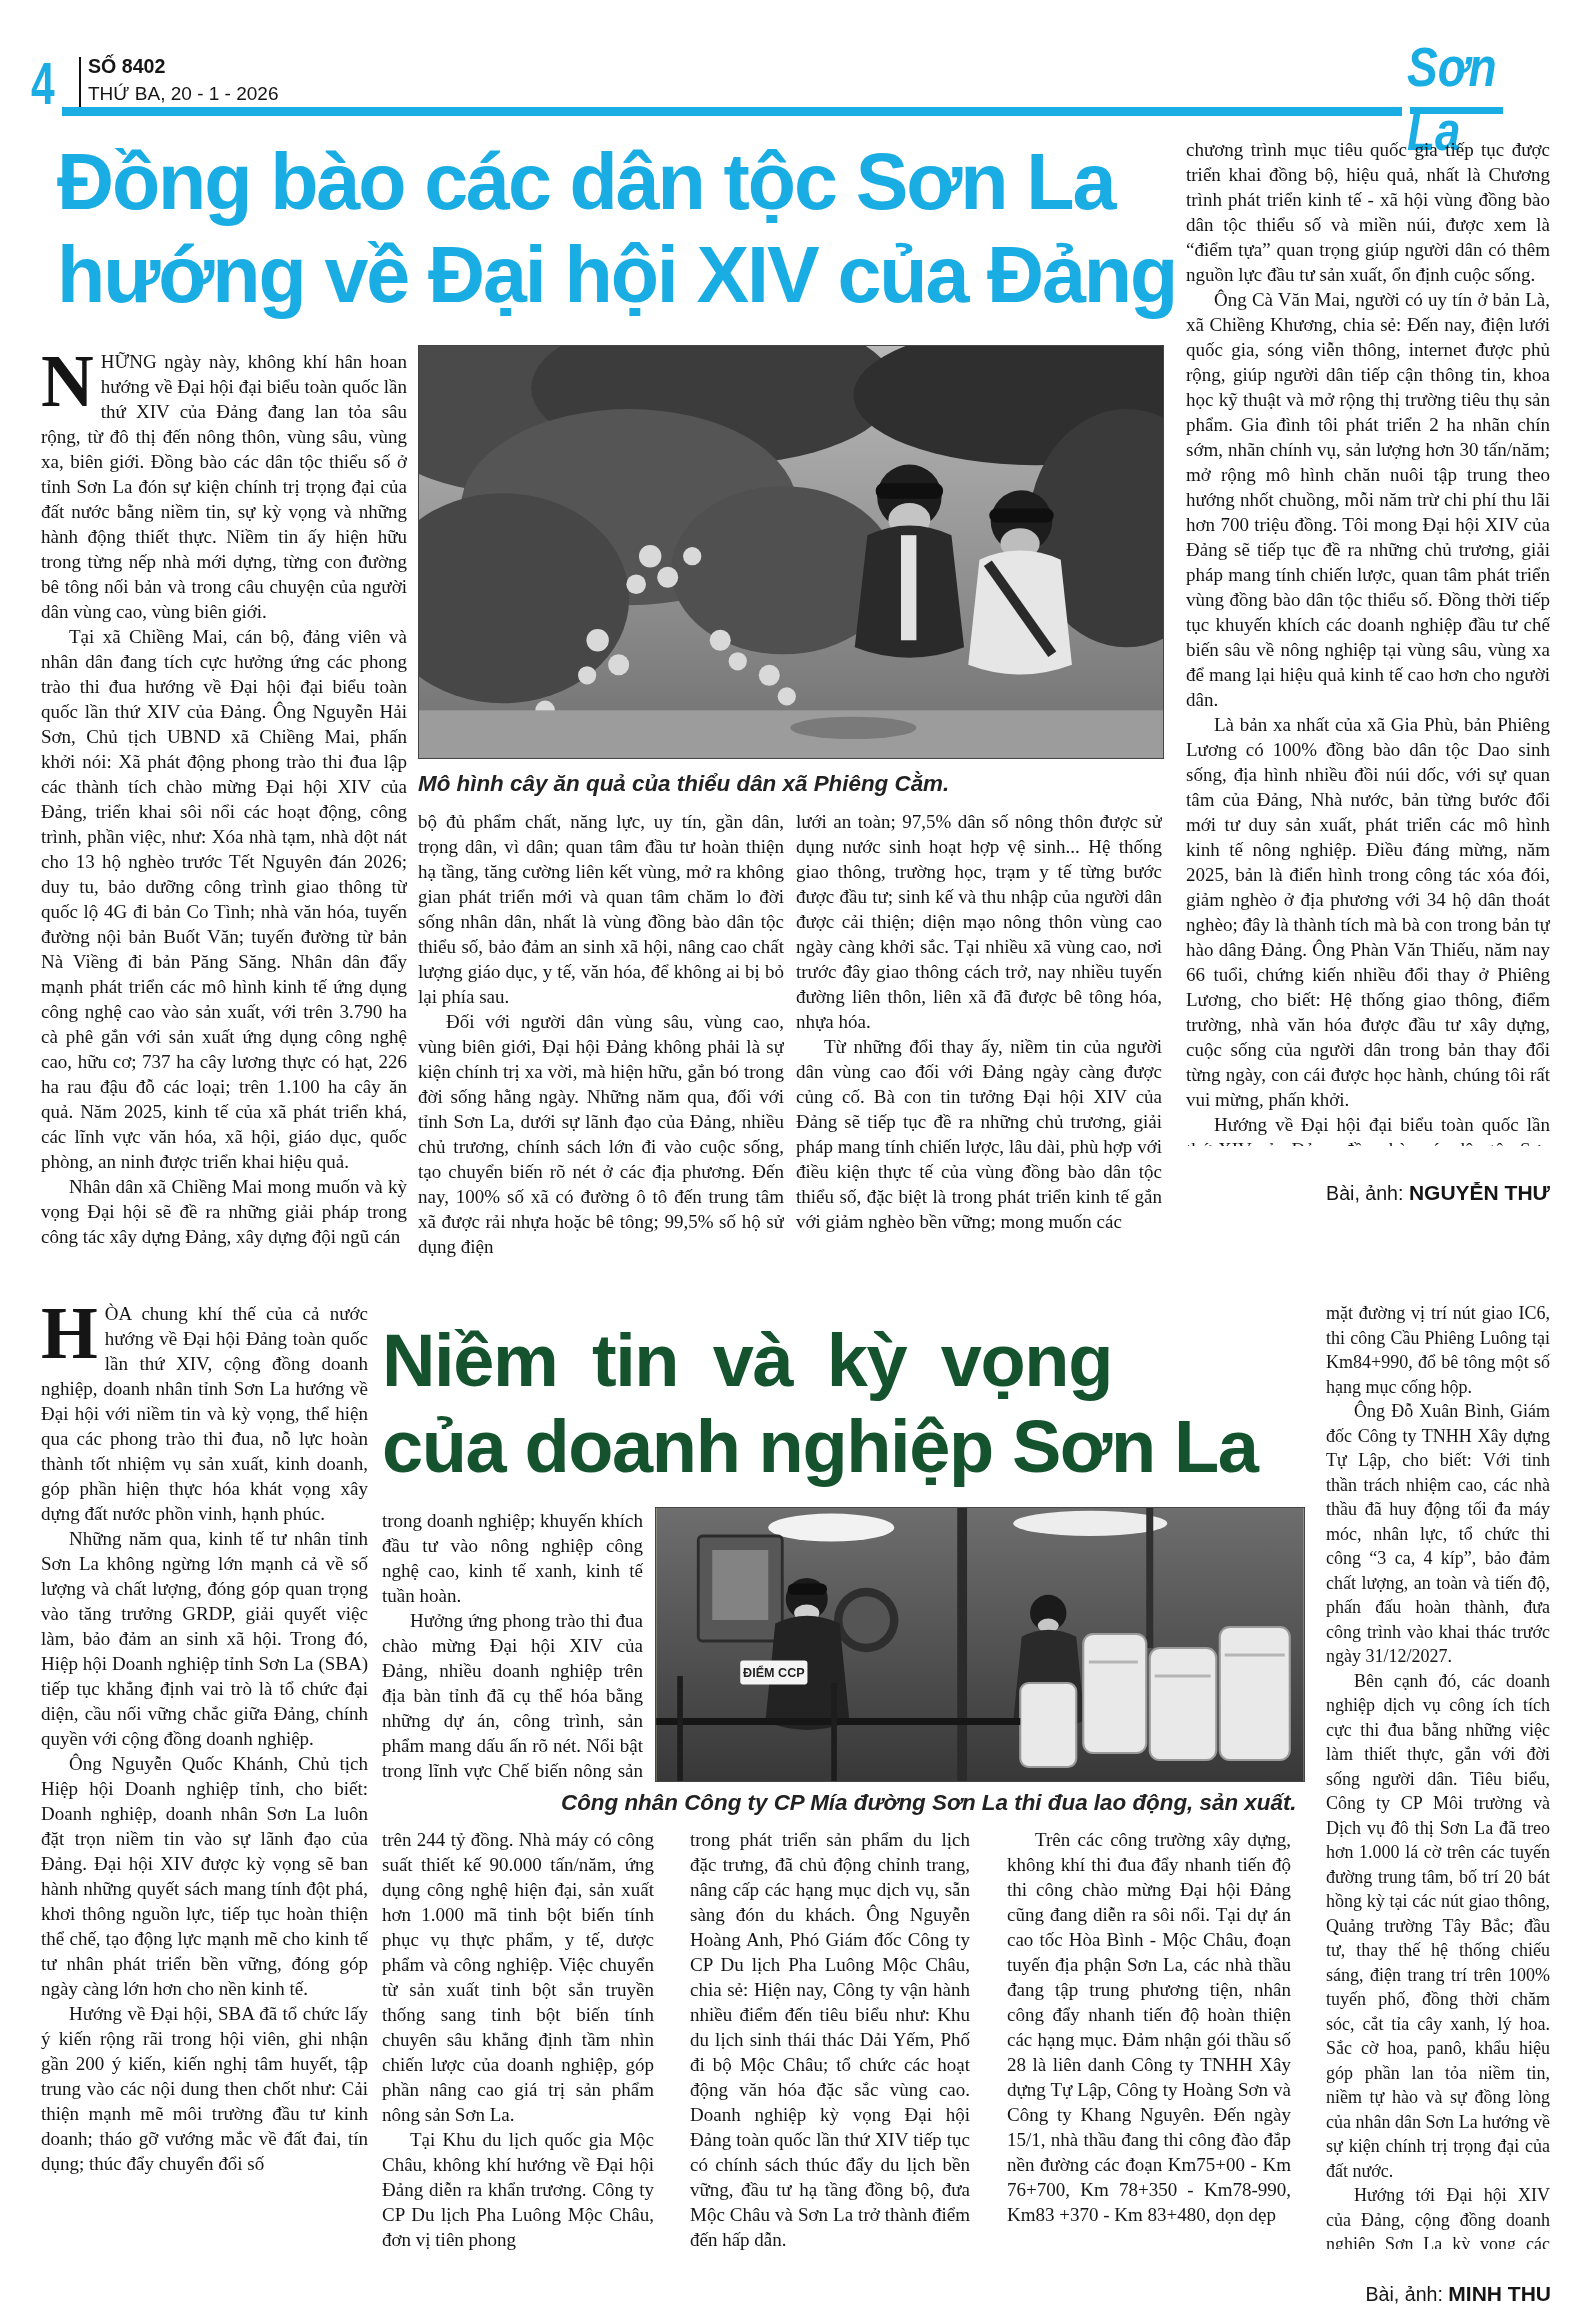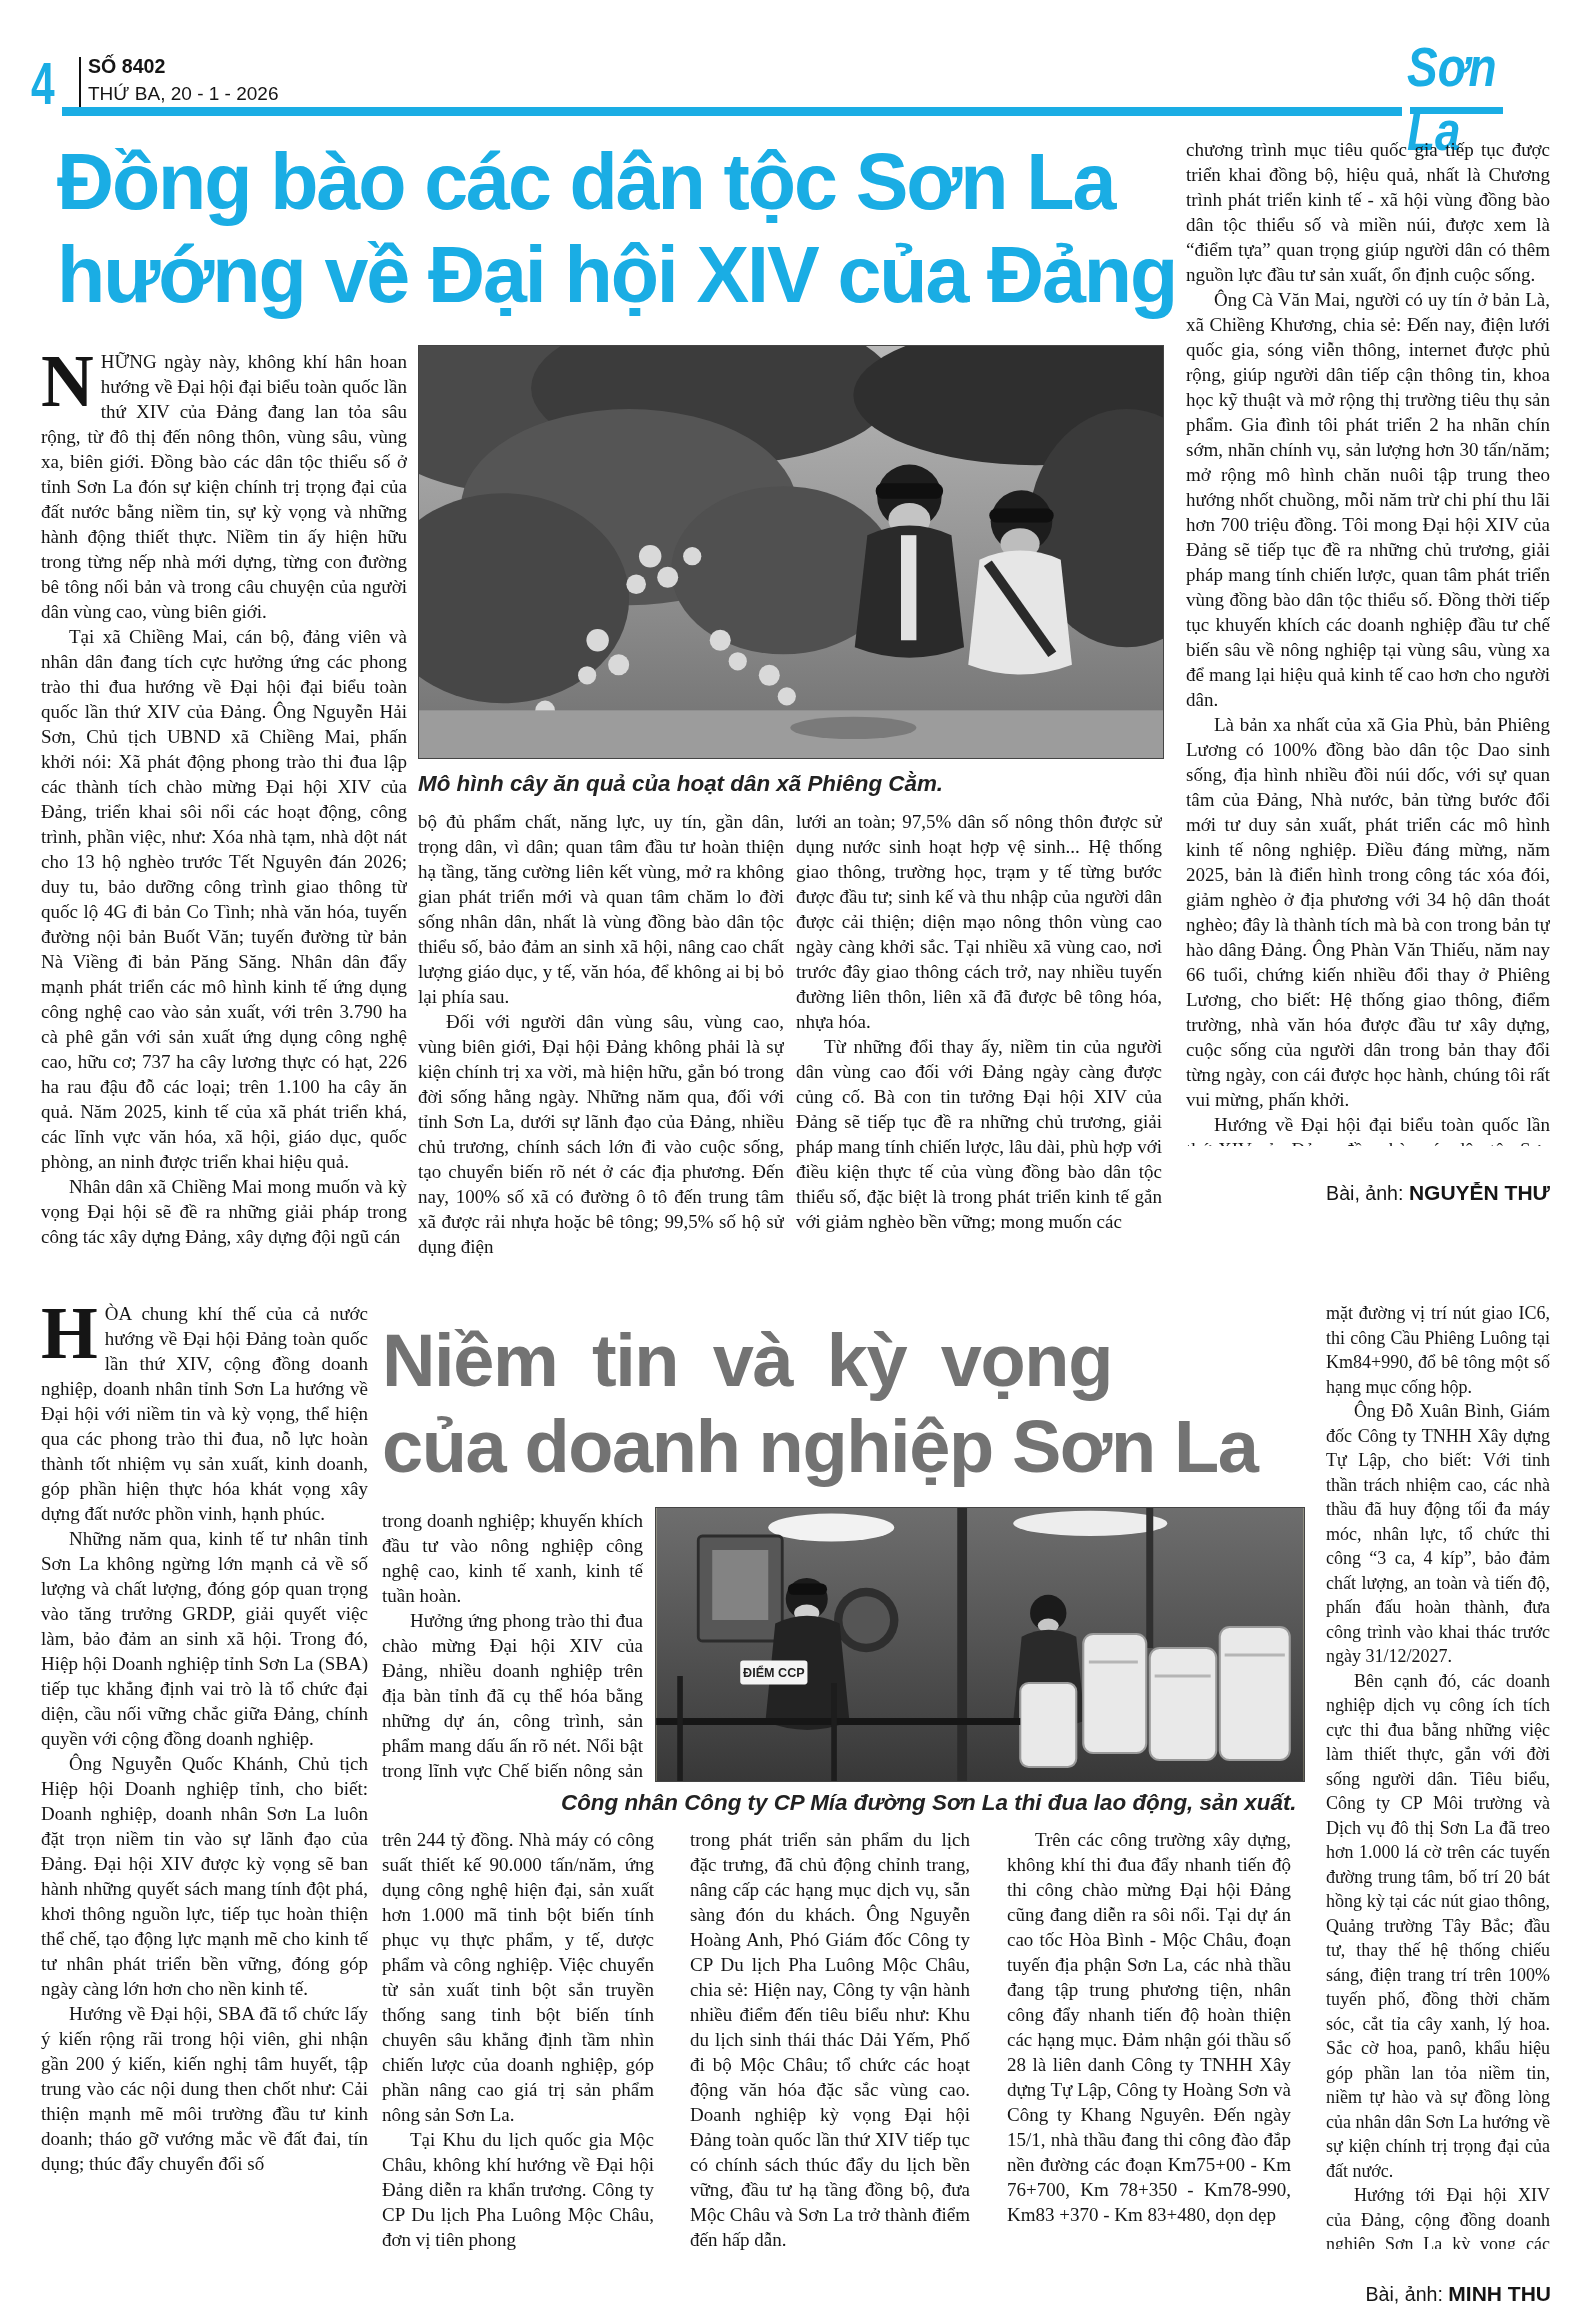--- a/index.html
+++ b/index.html
@@ -16,21 +16,21 @@
   .cyanbar{position:absolute;left:62px;top:107px;width:1340px;height:9px;background:#1aade4;}
   .masthead{position:absolute;left:1407px;top:35px;font-family:"Liberation Sans","DejaVu Sans",sans-serif;
             font-weight:bold;font-style:italic;font-size:56px;line-height:64px;color:#1aade4;transform:scaleX(.82);transform-origin:0 0;}
   .masthead-bar{position:absolute;left:1410px;top:107px;width:93px;height:7px;background:#1aade4;}
   
   .headline1{position:absolute;left:41px;top:135px;width:1121px;
              font-family:"Liberation Sans","DejaVu Sans",sans-serif;font-weight:bold;
              font-size:79px;line-height:93px;letter-spacing:-2.1px;color:#1aade4;margin-left:16px;}
   .headline2{position:absolute;left:382px;top:1318px;width:939px;
              font-family:"Liberation Sans","DejaVu Sans",sans-serif;font-weight:bold;
-             font-size:74px;line-height:86px;letter-spacing:-1.4px;color:#737373;}
+             font-size:74px;line-height:86px;letter-spacing:-1.4px;color:#14532d;}
   
   .col{position:absolute;overflow:hidden;font-size:19px;line-height:25px;text-align:justify;}
   .col p{margin:0;text-indent:28px;}
   .col p.lead{text-indent:0;}
   .dropcap{float:left;font-size:73px;line-height:57px;padding:4.2px 7px 0 0;font-weight:bold;}
   .a1c1{left:41px;top:349px;width:366px;height:943px;}
   .a1c2{left:418px;top:809px;width:366px;height:484px;}
   .a1c3{left:796px;top:809px;width:366px;height:484px;}
   .a1c4{left:1186px;top:137px;width:364px;height:1009px;}
   .a2c0{left:41px;top:1301px;width:327px;height:981px;}
@@ -119,21 +119,21 @@
         <circle cx="860" cy="250" r="44" fill="#1d1d1d"></circle>
         <rect x="814" y="232" width="92" height="20" rx="10" fill="#0f0f0f"></rect>
         <ellipse cx="858" cy="282" rx="28" ry="22" fill="#bdbdbd"></ellipse>
         <path d="M800 305 q58 -26 116 0 l16 150 q-74 28 -148 0 z" fill="#e6e6e6"></path>
         <path d="M812 310 l92 130" stroke="#2a2a2a" stroke-width="14" fill="none"></path>
       </g>
       <rect x="0" y="520" width="1062" height="68" fill="#9c9c9c"></rect>
       <ellipse cx="620" cy="545" rx="90" ry="16" fill="#7a7a7a"></ellipse>
     </svg>
   </div>
-  <div class="caption cap1">Mô hình cây ăn quả của hoạt dân xã Phiêng Cằm.</div>
+  <div class="caption cap1">Mô hình cây ăn quả của thiểu dân xã Phiêng Cằm.</div>
 
   <div class="col a1c2">
     <p class="lead">bộ đủ phẩm chất, năng lực, uy tín, gần dân, trọng dân, vì dân; quan tâm đầu tư hoàn thiện hạ tầng, tăng cường liên kết vùng, mở ra không gian phát triển mới và quan tâm chăm lo đời sống nhân dân, nhất là vùng đồng bào dân tộc thiểu số, bảo đảm an sinh xã hội, nâng cao chất lượng giáo dục, y tế, văn hóa, để không ai bị bỏ lại phía sau.</p>
     <div>
         <p>Đối với người dân vùng sâu, vùng cao, vùng biên giới, Đại hội Đảng không phải là sự kiện chính trị xa vời, mà hiện hữu, gắn bó trong đời sống hằng ngày. Những năm qua, đối với tỉnh Sơn La, dưới sự lãnh đạo của Đảng, nhiều chủ trương, chính sách lớn đi vào cuộc sống, tạo chuyển biến rõ nét ở các địa phương. Đến nay, 100% số xã có đường ô tô đến trung tâm xã được rải nhựa hoặc bê tông; 99,5% số hộ sử dụng điện</p>
       </div>
   </div>
 
   <div class="col a1c3">
     <p class="lead">lưới an toàn; 97,5% dân số nông thôn được sử dụng nước sinh hoạt hợp vệ sinh... Hệ thống giao thông, trường học, trạm y tế từng bước được đầu tư; sinh kế và thu nhập của người dân được cải thiện; diện mạo nông thôn vùng cao ngày càng khởi sắc. Tại nhiều xã vùng cao, nơi trước đây giao thông cách trở, nay nhiều tuyến đường liên thôn, liên xã đã được bê tông hóa, nhựa hóa.</p>

